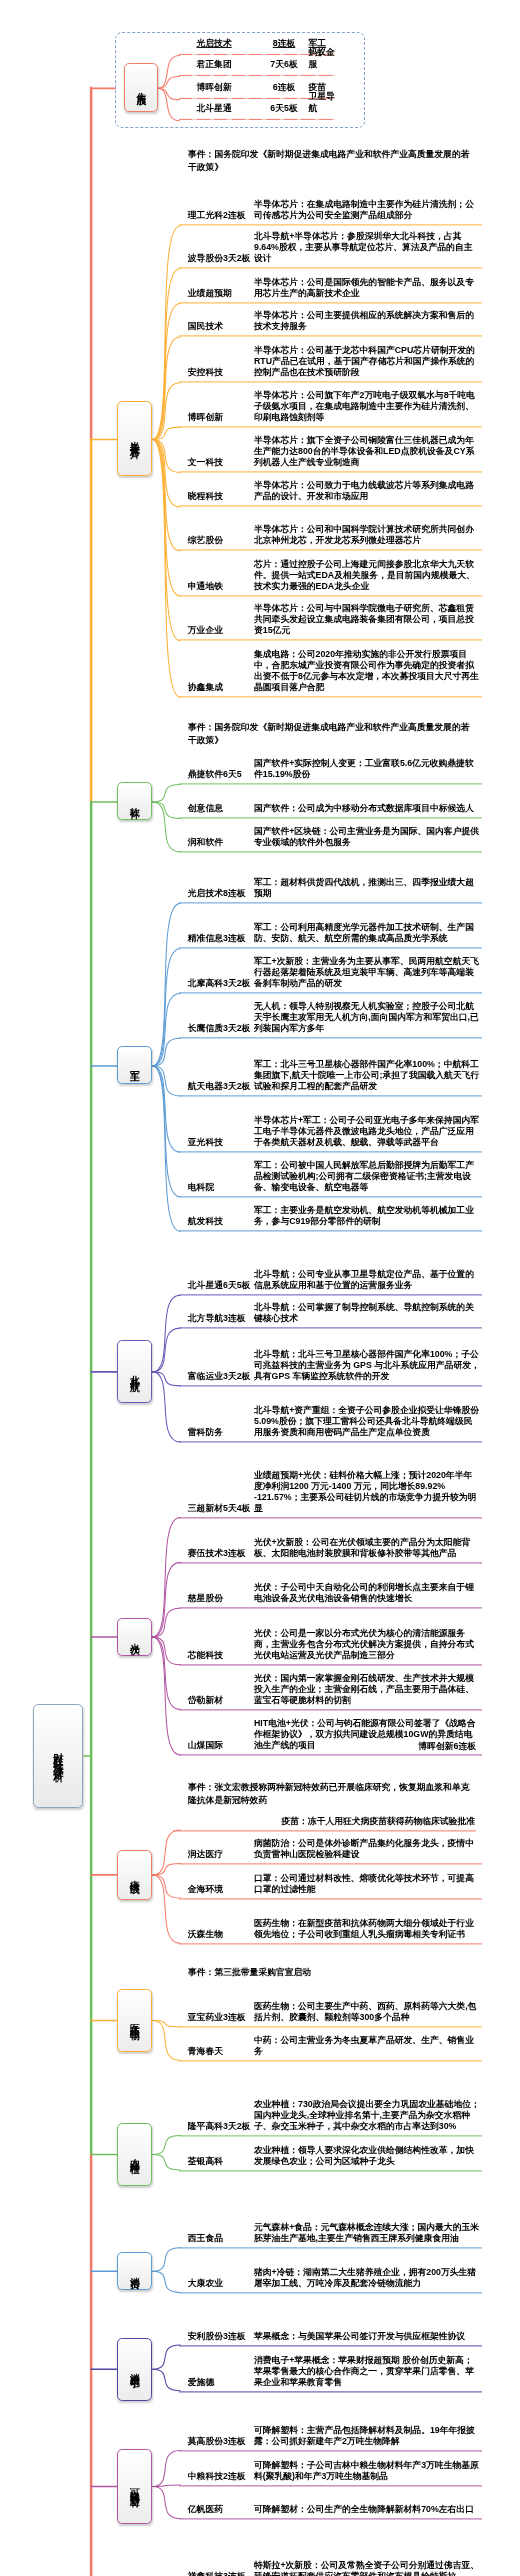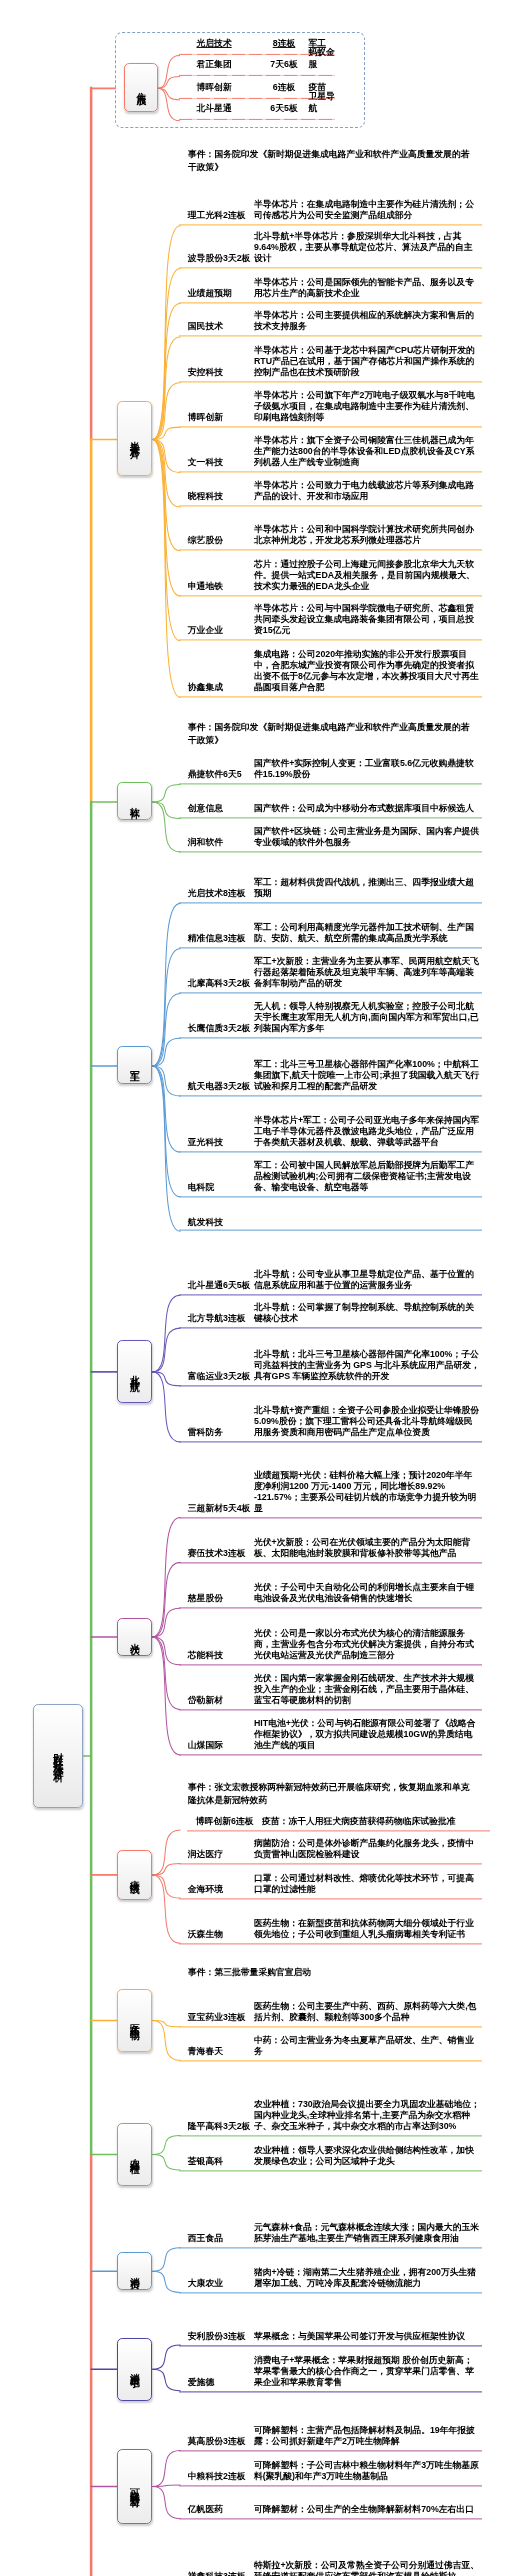--- a/index.html
+++ b/index.html
@@ -264,20 +264,21 @@
     <div class="leaf" style="left: 179px; top: 1152px; width: 303px; border-bottom: 1.5px solid rgb(91, 155, 213);">
       <div class="leaf-name">亚光科技</div>
       <div class="leaf-desc">半导体芯片+军工：公司子公司亚光电子多年来保持国内军工电子半导体元器件及微波电路龙头地位，产品广泛应用于各类航天器材及机载、舰载、弹载等武器平台</div>
     </div>
     <div class="leaf" style="left: 179px; top: 1197px; width: 303px; border-bottom: 1.5px solid rgb(91, 155, 213);">
       <div class="leaf-name">电科院</div>
       <div class="leaf-desc">军工：公司被中国人民解放军总后勤部授牌为后勤军工产品检测试验机构;公司拥有二级保密资格证书;主营发电设备、输变电设备、航空电器等</div>
     </div>
     <div class="leaf" style="left: 179px; top: 1231px; width: 303px; border-bottom: 1.5px solid rgb(91, 155, 213);">
       <div class="leaf-name">航发科技</div>
+      <div class="leaf-desc">军工：主要业务是航空发动机、航空发动机等机械加工业务，参与C919部分零部件的研制</div>
     </div>
     <div class="topic" style="left: 117px; top: 1340px; width: 35px; height: 63px; border: 1px solid rgb(102, 88, 184);">北斗导航</div>
     <div class="leaf" style="left: 179px; top: 1295px; width: 303px; border-bottom: 1.5px solid rgb(102, 88, 184);">
       <div class="leaf-name">北斗星通6天5板</div>
       <div class="leaf-desc">北斗导航：公司专业从事卫星导航定位产品、基于位置的信息系统应用和基于位置的运营服务业务</div>
     </div>
     <div class="leaf" style="left: 179px; top: 1328px; width: 303px; border-bottom: 1.5px solid rgb(102, 88, 184);">
       <div class="leaf-name">北方导航3连板</div>
       <div class="leaf-desc">北斗导航：公司掌握了制导控制系统、导航控制系统的关键核心技术</div>
     </div>
@@ -309,21 +310,21 @@
     <div class="leaf" style="left: 179px; top: 1710px; width: 303px; border-bottom: 1.5px solid rgb(178, 84, 162);">
       <div class="leaf-name">岱勒新材</div>
       <div class="leaf-desc">光伏：国内第一家掌握金刚石线研发、生产技术并大规模投入生产的企业；主营金刚石线，产品主要用于晶体硅、蓝宝石等硬脆材料的切割</div>
     </div>
     <div class="leaf" style="left: 179px; top: 1755px; width: 303px; border-bottom: 1.5px solid rgb(178, 84, 162);">
       <div class="leaf-name">山煤国际</div>
       <div class="leaf-desc">HIT电池+光伏：公司与钧石能源有限公司签署了《战略合作框架协议》，双方拟共同建设总规模10GW的异质结电池生产线的项目</div>
     </div>
     <div class="topic" style="left: 117px; top: 1850px; width: 35px; height: 50px; border: 1px solid rgb(244, 122, 106);">疫情线</div>
     <div class="event-note" style="top: 1781px;">事件：张文宏教授称两种新冠特效药已开展临床研究，恢复期血浆和单克隆抗体是新冠特效药</div>
-    <div class="leaf" style="left: 187px; top: 1831px; width: 303px; border-bottom: 1.5px solid rgb(244, 122, 106);">
+    <div class="leaf" style="left: 173px; top: 1831px; width: 303px; border-bottom: 1.5px solid rgb(244, 122, 106); flex-direction: column;">
       <div class="leaf-name">博晖创新6连板</div>
       <div class="leaf-desc">疫苗：冻干人用狂犬病疫苗获得药物临床试验批准</div>
     </div>
     <div class="leaf" style="left: 179px; top: 1864px; width: 303px; border-bottom: 1.5px solid rgb(244, 122, 106);">
       <div class="leaf-name">润达医疗</div>
       <div class="leaf-desc">病菌防治：公司是体外诊断产品集约化服务龙头，疫情中负责雷神山医院检验科建设</div>
     </div>
     <div class="leaf" style="left: 179px; top: 1899px; width: 303px; border-bottom: 1.5px solid rgb(244, 122, 106);">
       <div class="leaf-name">金海环境</div>
       <div class="leaf-desc">口罩：公司通过材料改性、熔喷优化等技术环节，可提高口罩的过滤性能</div>

